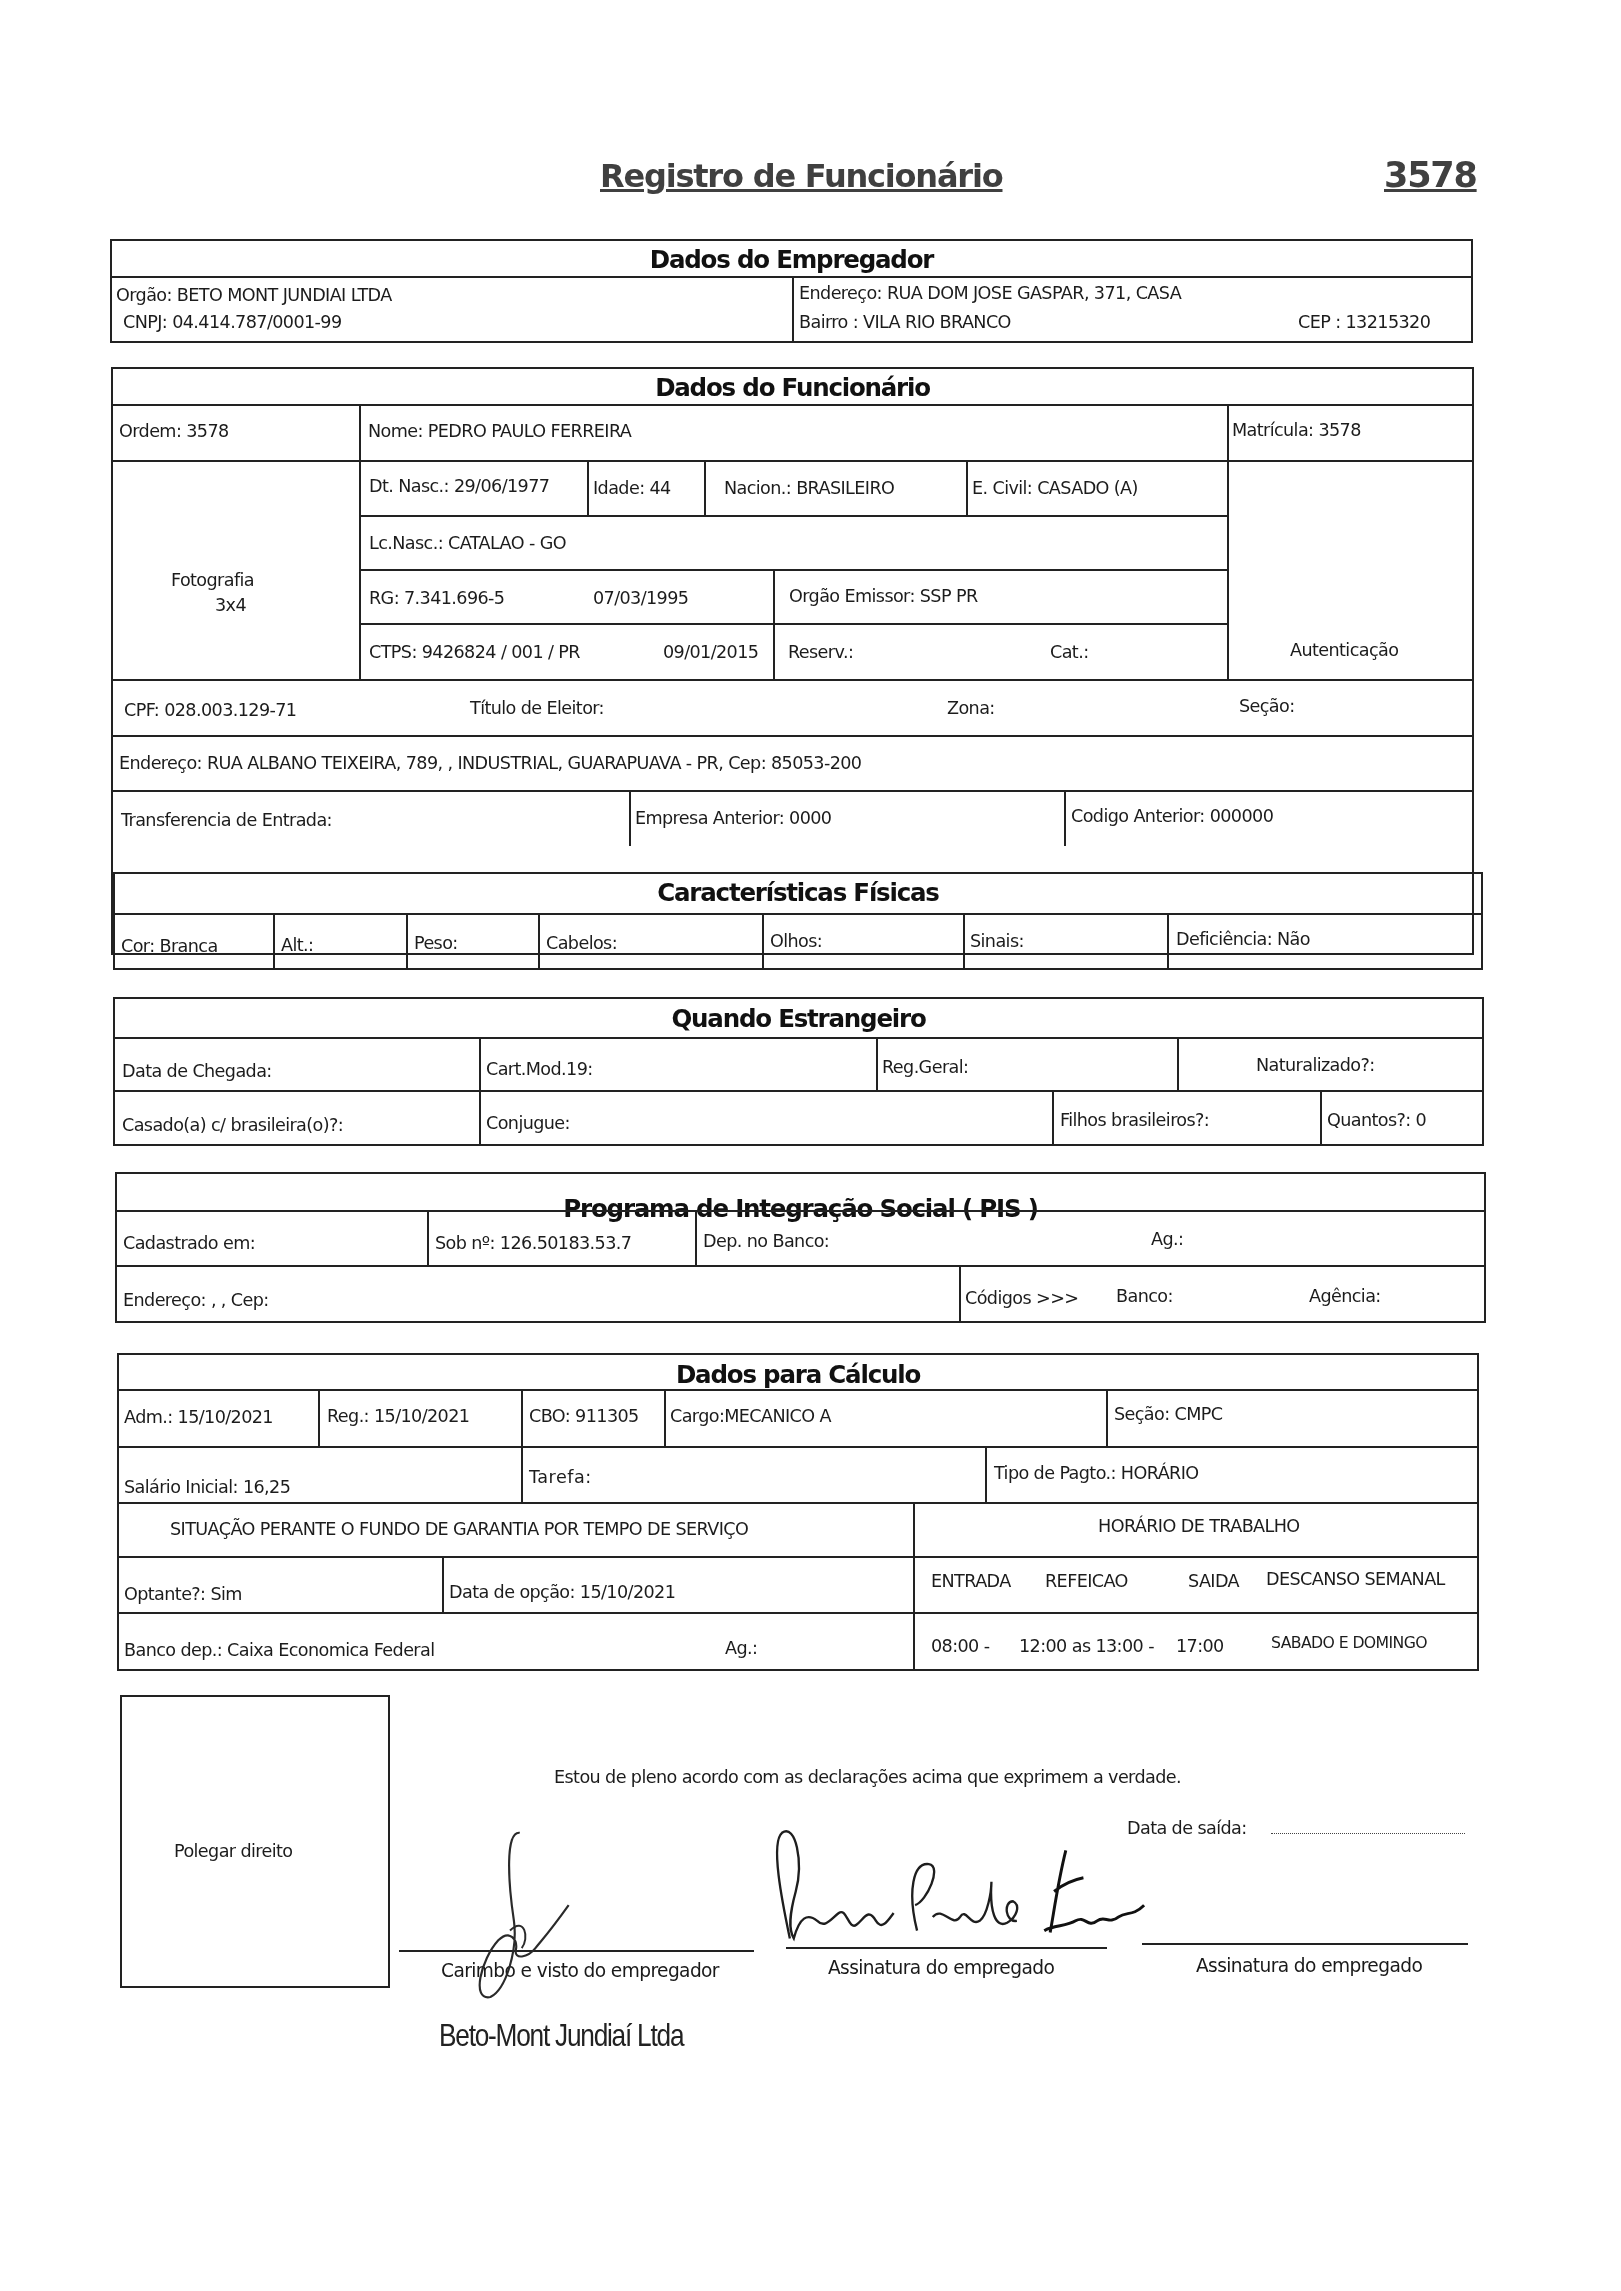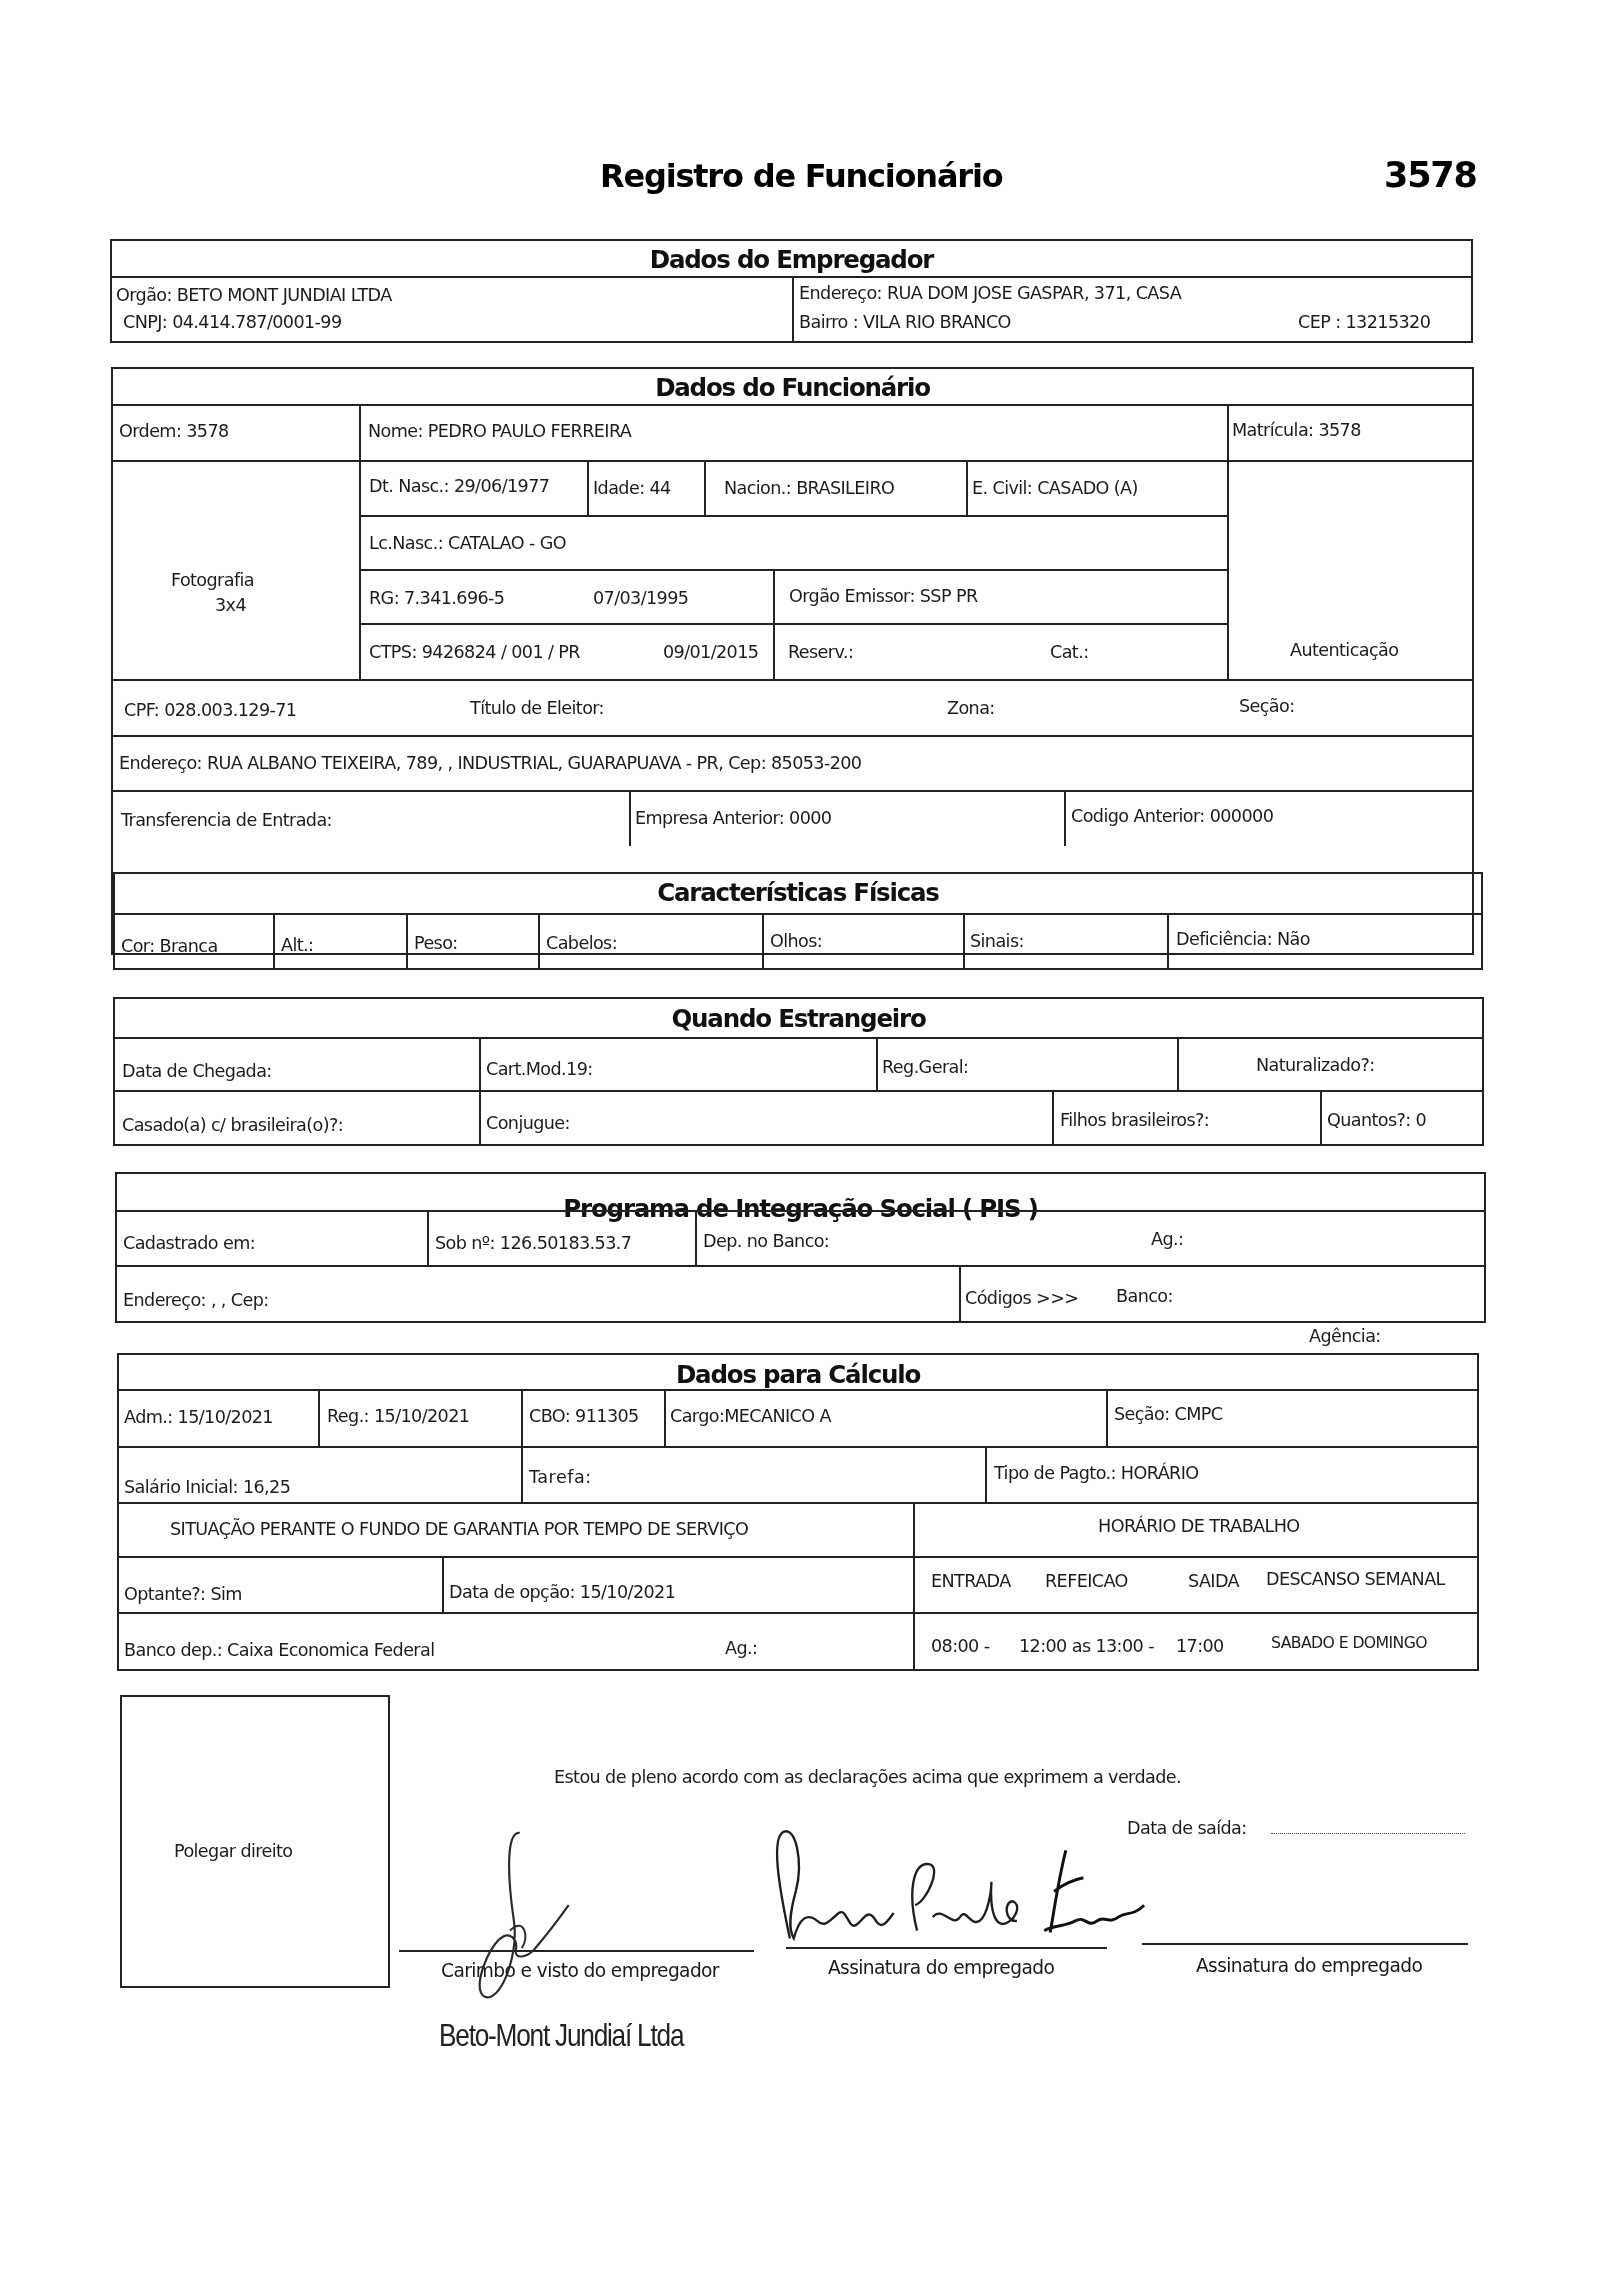--- a/index.html
+++ b/index.html
@@ -5,21 +5,21 @@
   html, body { margin:0; padding:0; background:#ffffff; }
   body { width:1621px; height:2292px; position:relative; overflow:hidden;
          font-family:"DejaVu Sans", sans-serif; color:#1a1a1a; }
   .box { position:absolute; border:2.5px solid #222; box-sizing:border-box; }
   .hl { position:absolute; height:0; border-top:2.5px solid #222; }
   .vl { position:absolute; width:0; border-left:2.5px solid #222; }
   .t { position:absolute; white-space:nowrap; font-size:17.6px; line-height:21.6px;
        font-family:"DejaVu Sans", sans-serif; letter-spacing:-0.6px; color:#1c1c1c; }
   .sec-title { position:absolute; left:0; right:0; text-align:center; font-weight:bold;
        font-size:24.5px; line-height:29px; letter-spacing:-1.2px; color:#111; }
-  .doc-title { position:absolute; font-weight:bold; font-size:32px; letter-spacing:-1.2px; color:#000000; }
+  .doc-title { position:absolute; font-weight:bold; font-size:32px; letter-spacing:-1.2px; color:#404040;text-decoration:underline; }
   .sig-cap { position:absolute; font-size:18.6px; letter-spacing:-0.6px; white-space:nowrap; }
   .company-script { position:absolute; font-family:"Liberation Sans", sans-serif;
        font-size:32px; letter-spacing:-1.5px; transform:scaleX(0.82); transform-origin:left top; color:#222; }
   svg.sig { position:absolute; overflow:visible; }
   .dot-line { position:absolute; border-top:1.5px dotted #444; height:0; }
 </style>
 </head>
 <body>
 
 <div class="doc-title" style="left:600px; top:157px;">Registro de Funcionário</div>
@@ -128,21 +128,21 @@
 <div class="vl" style="left:427px; top:1210px; height:56px;"></div>
 <div class="vl" style="left:695px; top:1210px; height:56px;"></div>
 <div class="vl" style="left:959px; top:1265px; height:57px;"></div>
 <div class="t" style="left:123px; top:1233px;">Cadastrado em:</div>
 <div class="t" style="left:435px; top:1233px;">Sob nº: 126.50183.53.7</div>
 <div class="t" style="left:703px; top:1231px;">Dep. no Banco:</div>
 <div class="t" style="left:1151px; top:1229px;">Ag.:</div>
 <div class="t" style="left:123px; top:1290px;">Endereço:  ,  , Cep:</div>
 <div class="t" style="left:965px; top:1288px;">Códigos &gt;&gt;&gt;</div>
 <div class="t" style="left:1116px; top:1286px;">Banco:</div>
-<div class="t" style="left:1309px; top:1286px;margin-top:40px;">Agência:</div>
+<div class="t" style="left:1309px; top:1286px;">Agência:</div>
 
 <div class="box" style="left:117px; top:1353px; width:1362px; height:318px;">
   <div class="sec-title" style="top:4.9px;">Dados para Cálculo</div>
 </div>
 <div class="hl" style="left:117px; width:1362px; top:1389px;"></div>
 <div class="hl" style="left:117px; width:1362px; top:1446px;"></div>
 <div class="hl" style="left:117px; width:1362px; top:1502px;"></div>
 <div class="hl" style="left:117px; width:1362px; top:1556px;"></div>
 <div class="hl" style="left:117px; width:1362px; top:1612px;"></div>
 <div class="vl" style="left:318px; top:1389px; height:57px;"></div>

